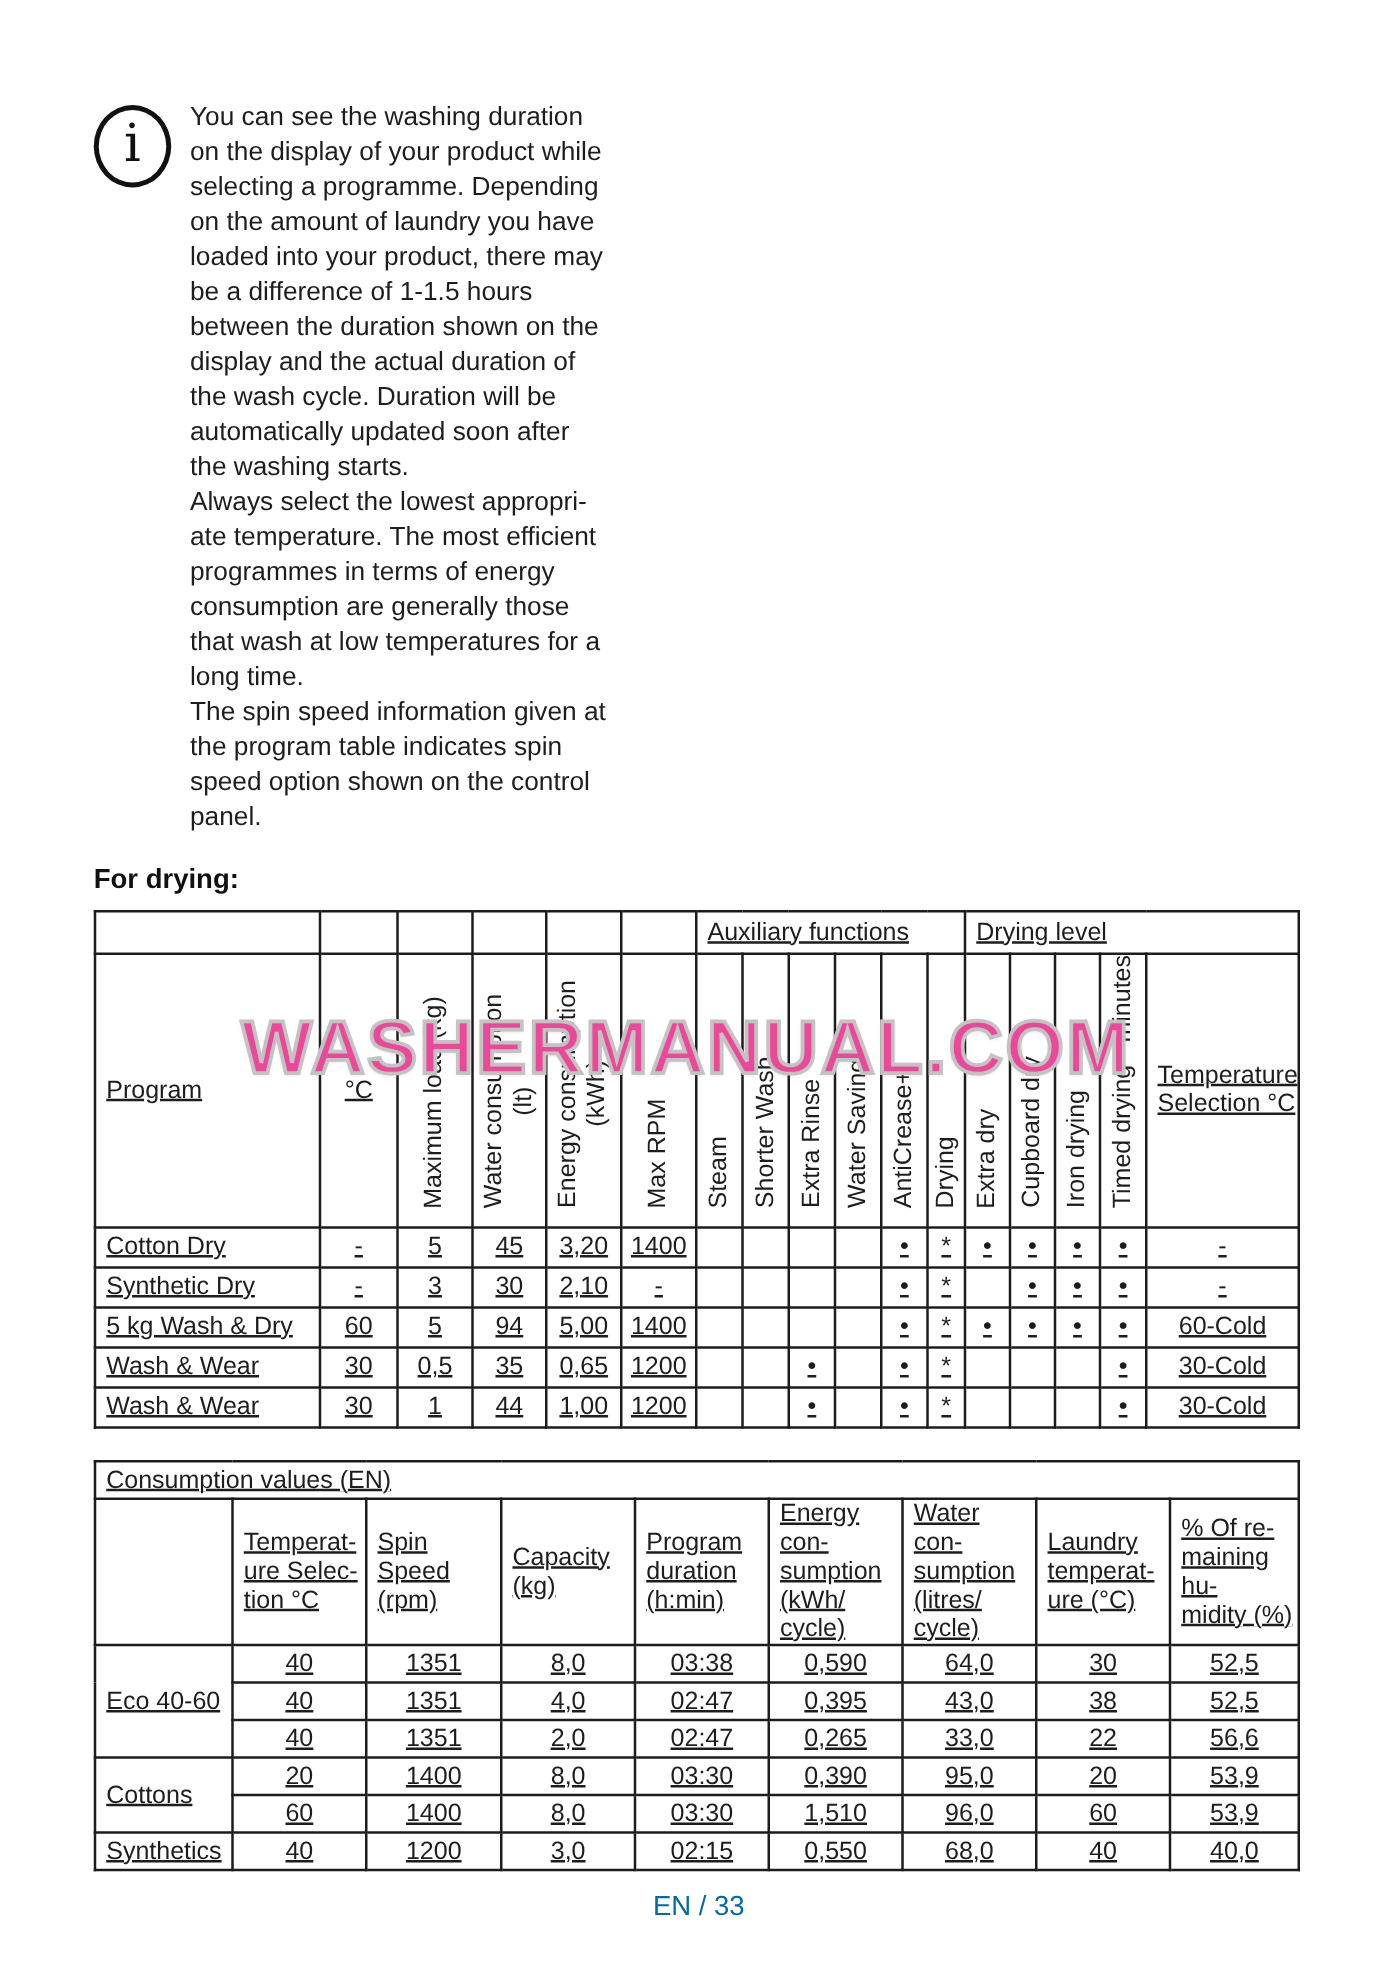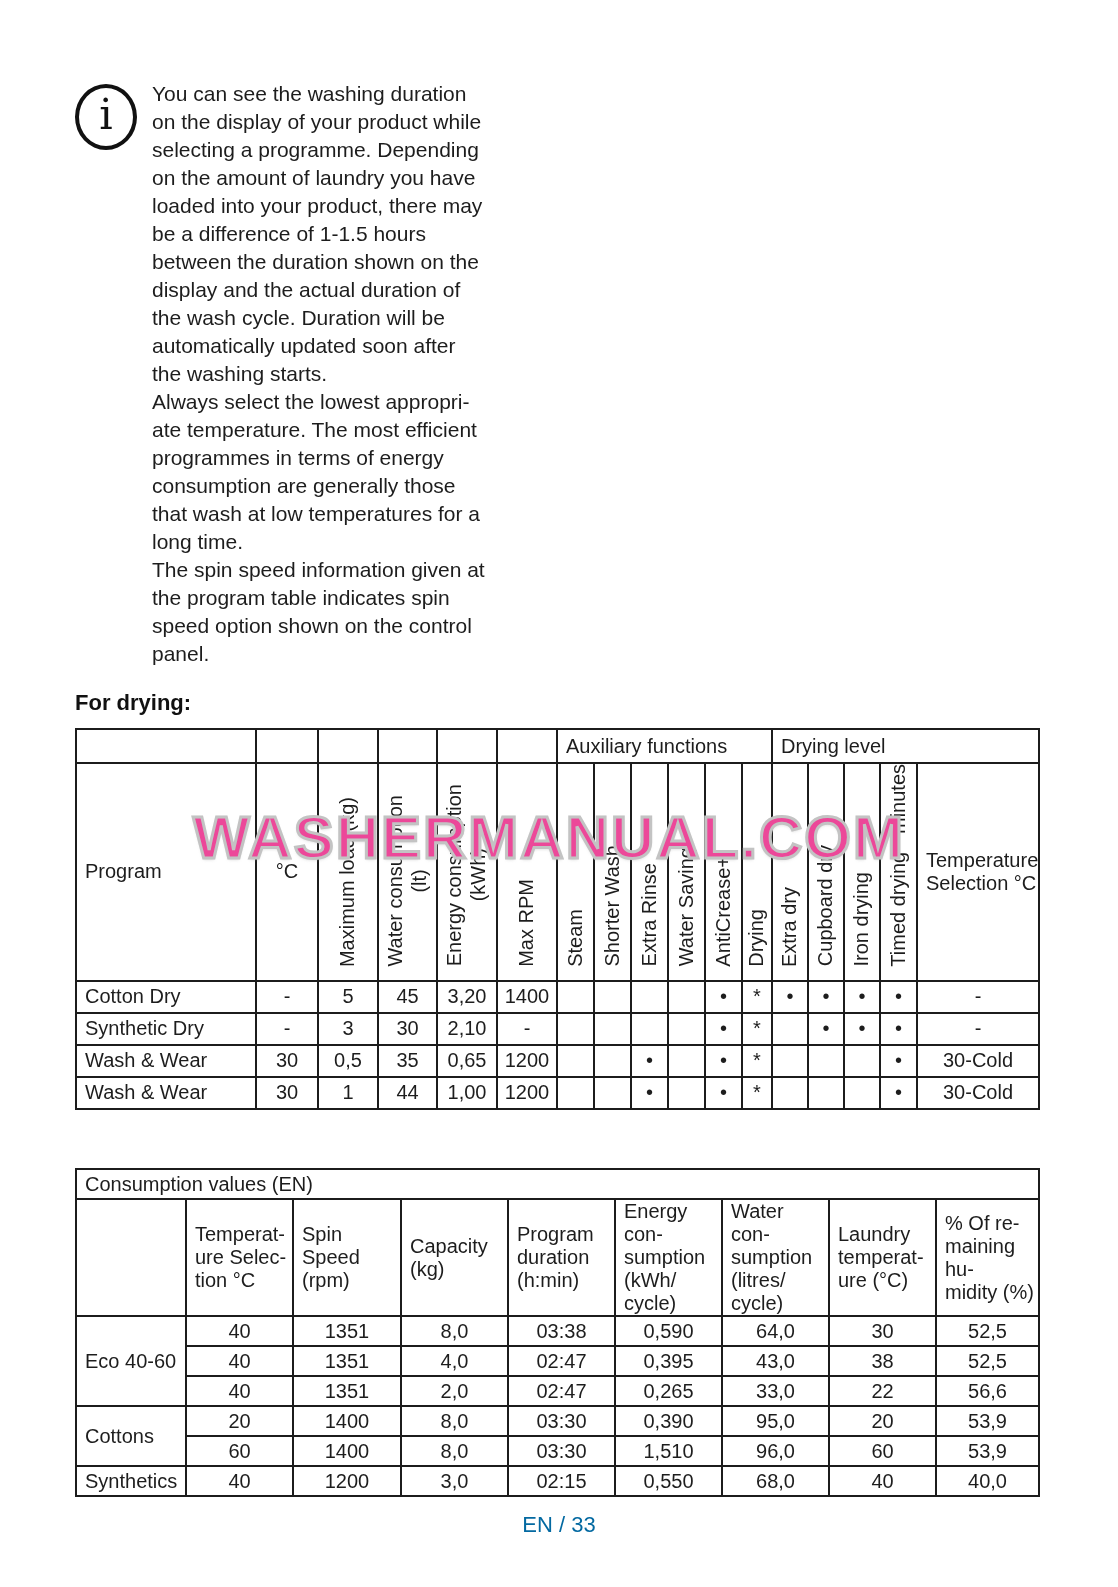--- a/index.html
+++ b/index.html
@@ -18,21 +18,21 @@
     font-family:"DejaVu Serif", serif; font-size:42px; line-height:1; color:#111;
     padding-bottom:4px; box-sizing:content-box;
   }
   .info-text { margin-left:15px; width:392px; font-size:21px; line-height:28px; }
   .info-text p { margin:0; white-space:pre-line; }
 
   
   .for-drying { position:absolute; top:690px; left:75px; font-size:22px; font-weight:700; color:#111; }
 
   
-  table { border-collapse:collapse; table-layout:fixed; background:transparent; }
+  table { border-collapse:collapse; table-layout:fixed; background:transparent;text-decoration:underline; }
   td { overflow:hidden; }
 
   
   .drying-table { position:absolute; top:728px; left:75px; width:963px; font-size:20px; }
   .drying-table td { border:2px solid #1c1c1c; text-align:center; vertical-align:middle; padding:0; }
   .drying-table tr.top-header { height:34px; }
   .drying-table tr.rot-header { height:196px; }
   .drying-table tr.data-row { height:32px; }
   .drying-table td.left { text-align:left; padding-left:8px; }
   .drying-table td.vh { vertical-align:bottom; padding-bottom:8px; }
@@ -184,20 +184,39 @@
         <td></td>
         <td>•</td>
         <td>*</td>
         <td></td>
         <td>•</td>
         <td>•</td>
         <td>•</td>
         <td>-</td>
       </tr>
       <tr class="data-row">
+        <td class="left">5 kg Wash &amp; Dry</td>
+        <td>60</td>
+        <td>5</td>
+        <td>94</td>
+        <td>5,00</td>
+        <td>1400</td>
+        <td></td>
+        <td></td>
+        <td></td>
+        <td></td>
+        <td>•</td>
+        <td>*</td>
+        <td>•</td>
+        <td>•</td>
+        <td>•</td>
+        <td>•</td>
+        <td>60-Cold</td>
+      </tr>
+      <tr class="data-row">
         <td class="left">Wash &amp; Wear</td>
         <td>30</td>
         <td>0,5</td>
         <td>35</td>
         <td>0,65</td>
         <td>1200</td>
         <td></td>
         <td></td>
         <td>•</td>
         <td></td>

